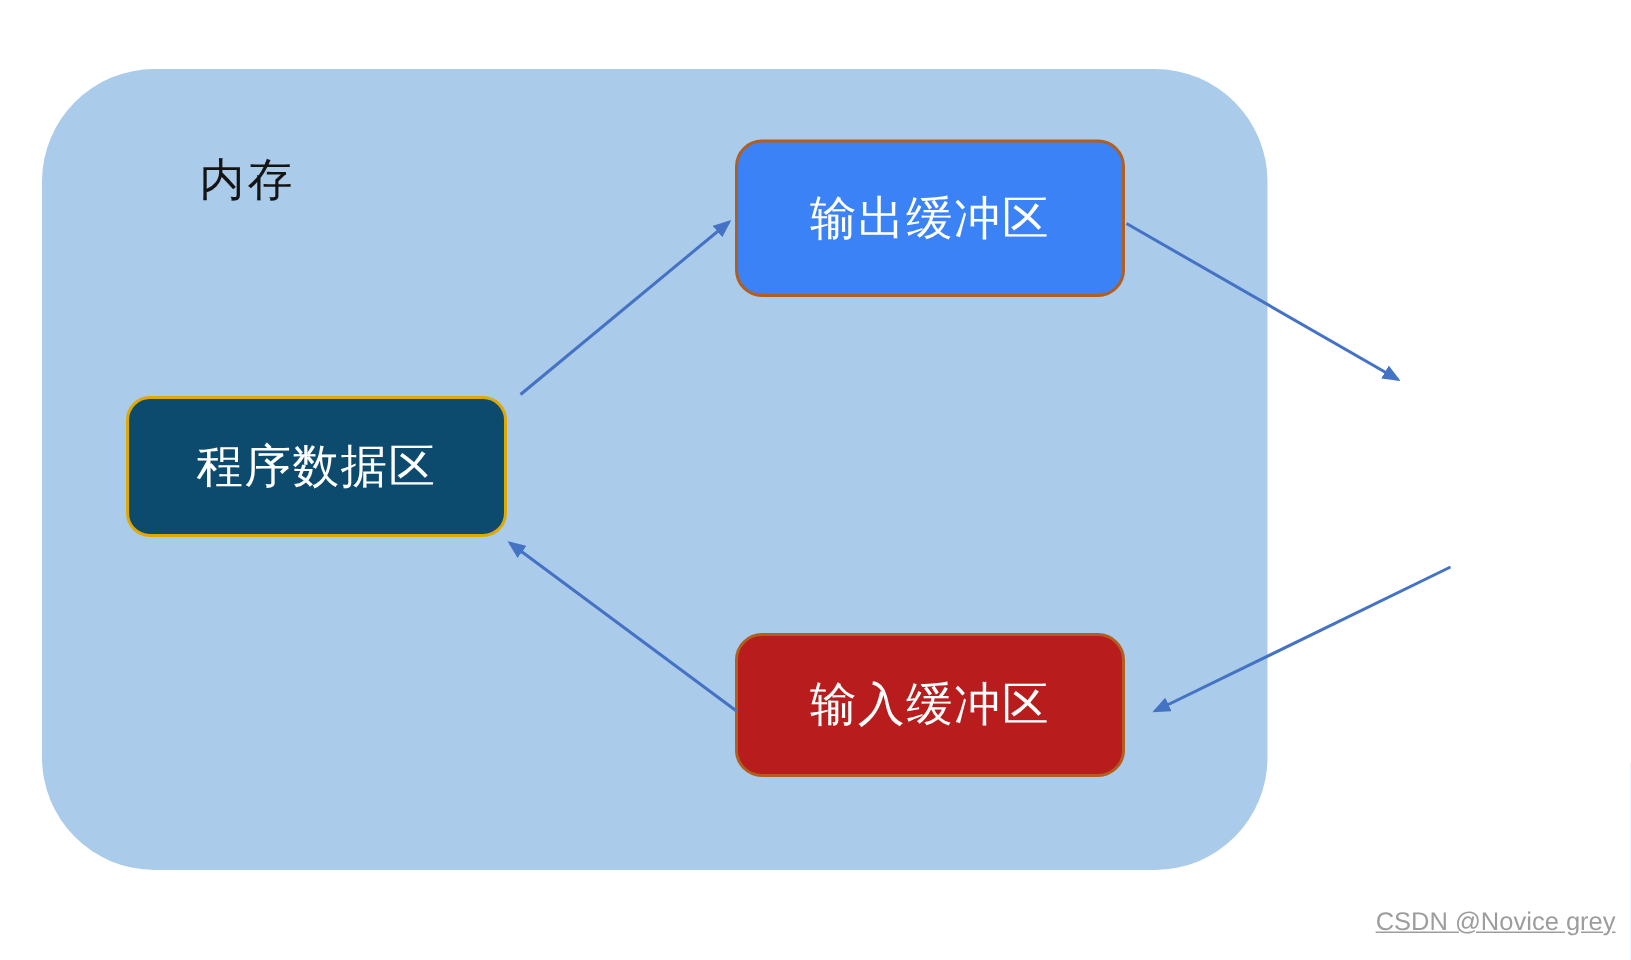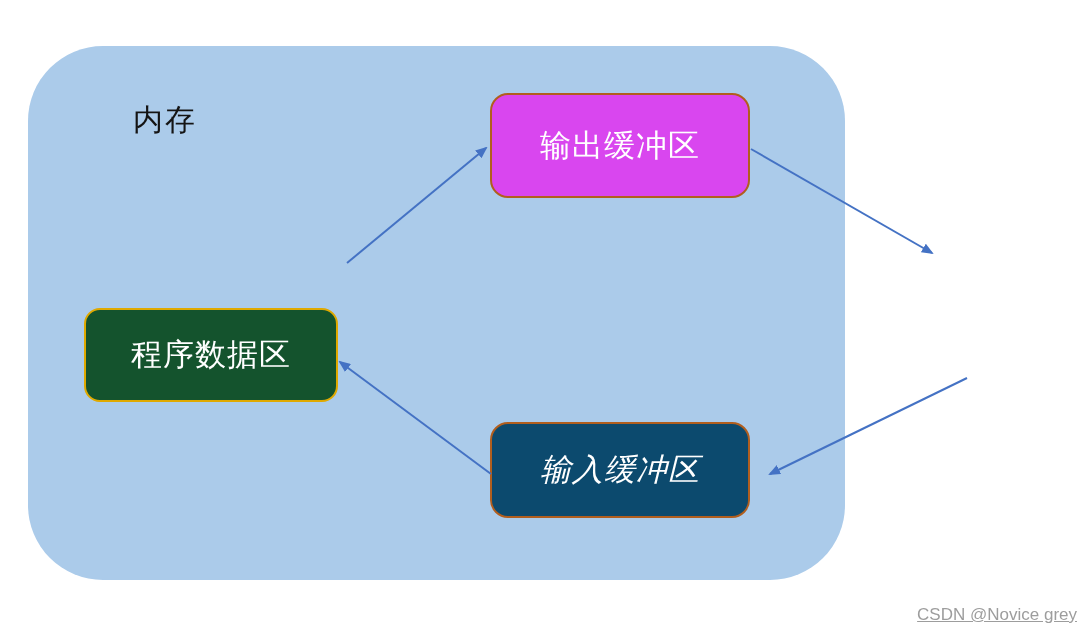--- a/index.html
+++ b/index.html
@@ -32,39 +32,37 @@
     justify-content: center;
     color: #ffffff;
     font-size: 31px;
     letter-spacing: 1px;
     box-sizing: border-box;
     text-align: center;
   }
   .node-output {
     left: 490px; top: 93px;
     width: 260px; height: 105px;
-    background: #d946ef;
+    background: #3b82f6;
     border: 2px solid #b15e1e;
     border-radius: 18px;
   }
   .node-program {
     left: 84px; top: 264px;
     width: 254px; height: 94px;
-    background: #14532d;
+    background: #0c4a6e;
     border: 2px solid #dfa900;
     border-radius: 16px;
-    margin-top: 44px;
   }
   .node-input {
     left: 490px; top: 422px;
     width: 260px; height: 96px;
-    background: #0c4a6e;
+    background: #b91c1c;
     border: 2px solid #b15e1e;
     border-radius: 18px;
-    font-style: italic;
   }
   .node-disk {
     left: 903px; top: 257px;
     width: 168px; height: 104px;
     background: #70ad47;
     border: 2px solid #5a8f3c;
     border-radius: 50%;
   }
   .arrow-layer {
     position: absolute;

